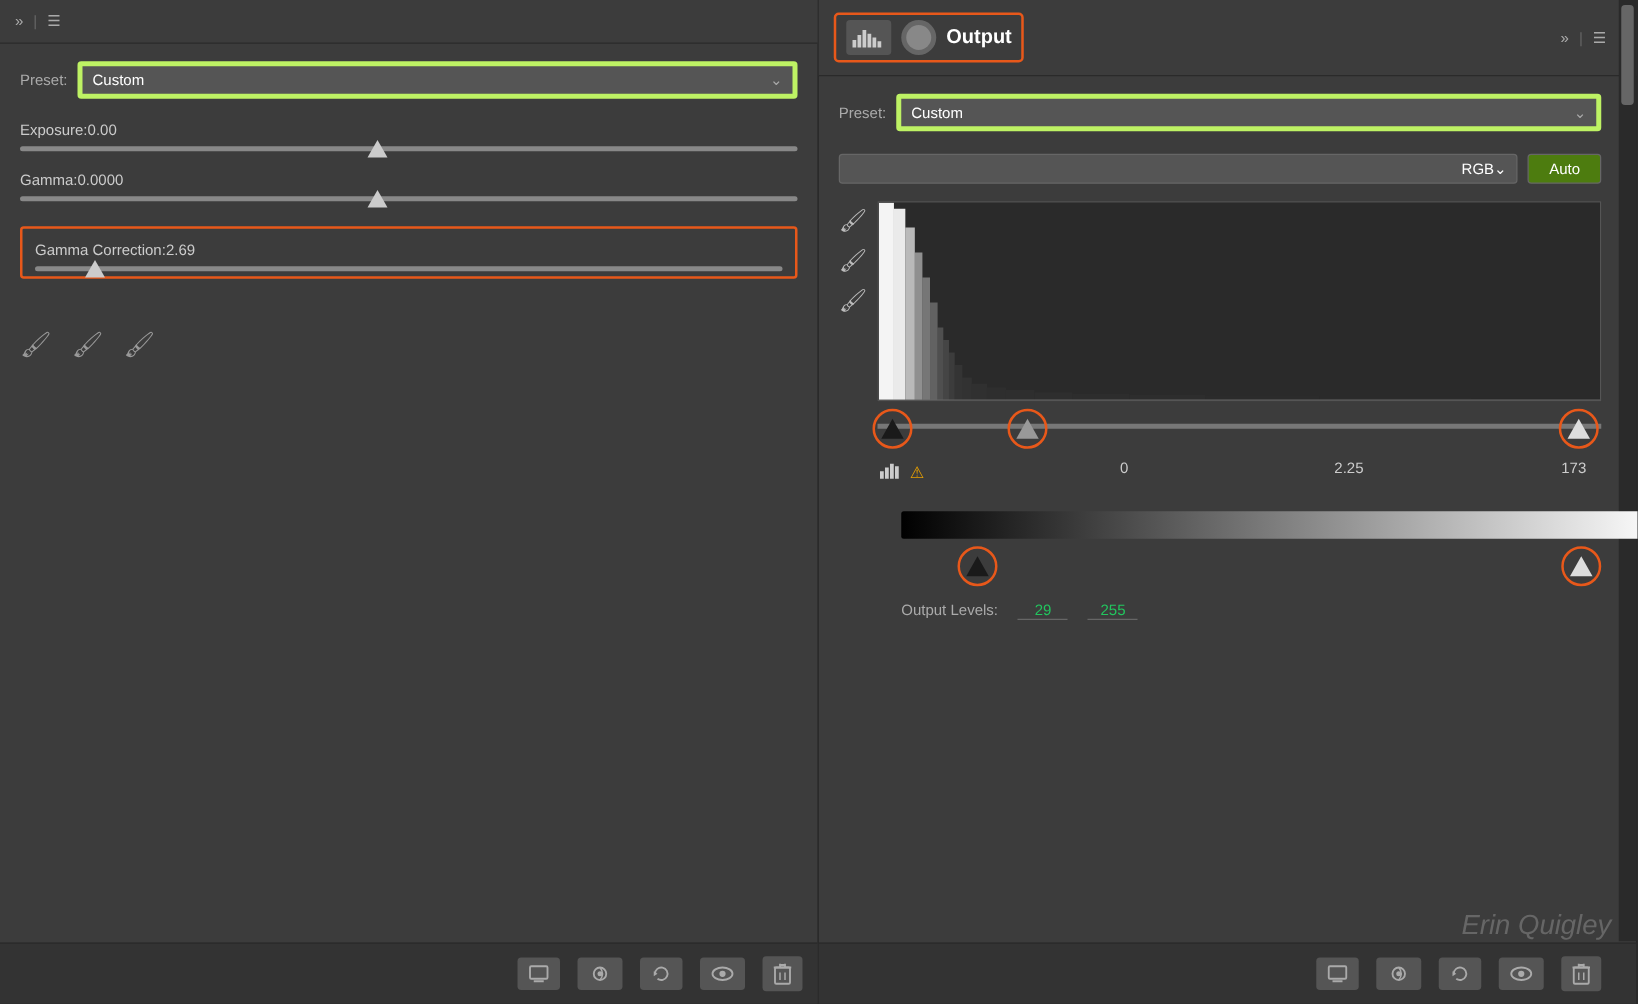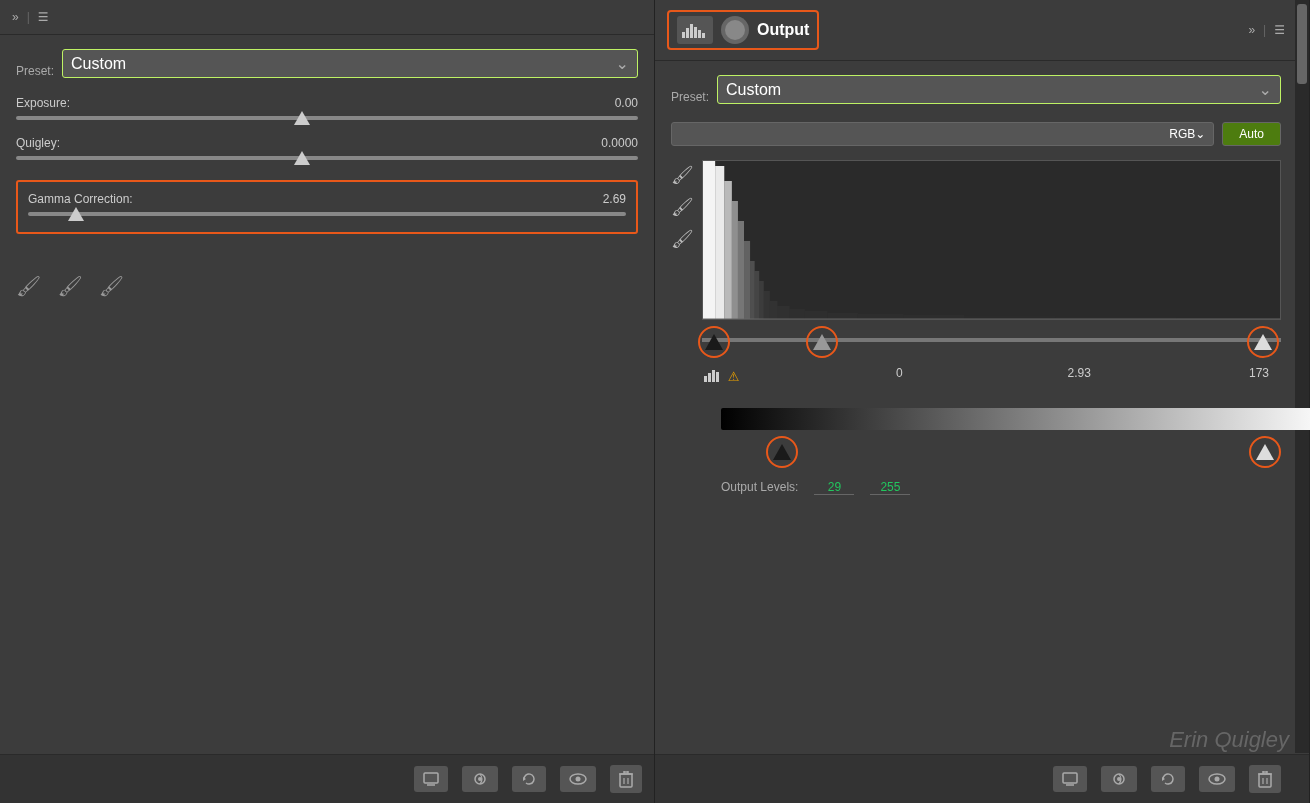--- a/index.html
+++ b/index.html
@@ -87,55 +87,55 @@
       border-radius: 50%;
     }
 
     .panel-body {
       padding: 14px 16px;
       flex: 1;
     }
 
     .preset-row {
       display: flex;
-      align-items: flex-end;
+      align-items: center;
       margin-bottom: 18px;
     }
 
     .preset-label {
       color: #aaa;
       margin-right: 8px;
       font-size: 12px;
     }
 
     .preset-select {
       flex: 1;
       background: #555;
-      border: 1px solid #bef264;
+      border: 4px solid #bef264;
       border-radius: 3px;
       color: #fff;
       padding: 4px 8px;
-      font-size: 16px;
+      font-size: 12px;
       cursor: pointer;
       display: flex;
       align-items: center;
       justify-content: space-between;
     }
 
     .preset-select-arrow {
       color: #aaa;
     }
 
     .slider-row {
       margin-bottom: 16px;
     }
 
     .slider-label-row {
       display: flex;
-      justify-content: space-between;
+      justify-content: flex-start;
       margin-bottom: 6px;
       color: #ccc;
       font-size: 12px;
     }
 
     .slider-value {
       color: #ccc;
     }
 
     .slider-track {
@@ -158,21 +158,21 @@
       border-right: 8px solid transparent;
       border-bottom: 14px solid #ccc;
       position: absolute;
       top: -5px;
       cursor: pointer;
     }
 
     .highlighted-row {
       border: 2px solid #e8581a;
       border-radius: 3px;
-      padding: 10px 10px 12px;
+      padding: 10px 10px 0;
       margin-bottom: 8px;
     }
 
     .eyedropper-row {
       display: flex;
       gap: 16px;
       margin-top: 30px;
       padding: 10px 0;
     }
 
@@ -439,21 +439,21 @@
         <span>Exposure:</span>
         <span class="slider-value">0.00</span>
       </div>
       <div class="slider-track slider-track-light" style="position:relative;">
         <div class="slider-thumb" style="left:calc(46% - 8px);"></div>
       </div>
     </div>
 
     <div class="slider-row" style="margin-bottom:20px;">
       <div class="slider-label-row">
-        <span>Quigley:</span>
+        <span>Gamma:</span>
         <span class="slider-value">0.0000</span>
       </div>
       <div class="slider-track slider-track-light" style="position:relative;">
         <div class="slider-thumb" style="left:calc(46% - 8px);"></div>
       </div>
     </div>
 
     <div class="highlighted-row">
       <div class="slider-label-row">
         <span>Gamma Correction:</span>
@@ -626,21 +626,21 @@
           <div class="hist-warning">
             <svg width="20" height="16" viewBox="0 0 20 16">
               <rect x="0" y="8" width="3" height="6" fill="#ccc"></rect>
               <rect x="4" y="5" width="3" height="9" fill="#ccc"></rect>
               <rect x="8" y="2" width="3" height="12" fill="#ccc"></rect>
               <rect x="12" y="4" width="3" height="10" fill="#ccc"></rect>
             </svg>
             <span style="color:#e8a000; font-size:13px;">⚠</span>
           </div>
           <span class="level-value">0</span>
-          <span class="level-value">2.93</span>
+          <span class="level-value">2.25</span>
           <span class="level-value">173</span>
         </div>
       </div>
     </div>
 
     <div class="output-slider-container">
       <div class="gradient-track" style="height:22px; margin-left:50px;"></div>
       <div class="output-thumbs-row" style="position:relative; height:36px; margin-left:50px;">
 
         <div class="orange-circle" style="position:absolute; left:8%; top:2px; width:32px; height:32px;">

